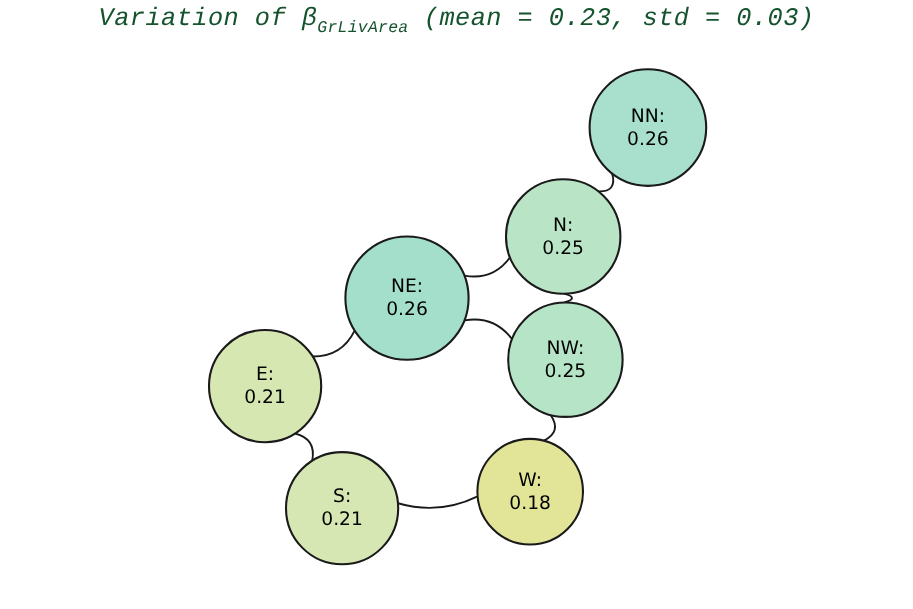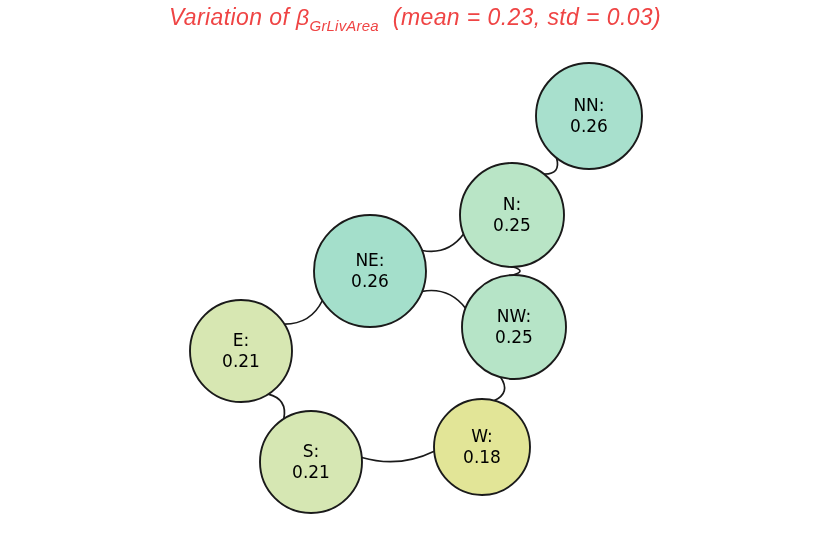--- a/index.html
+++ b/index.html
@@ -14,24 +14,24 @@
     background: #ffffff;
     overflow: hidden;
     font-family: "DejaVu Sans", sans-serif;
   }
   #title {
     position: absolute;
     top: 4px;
     left: 0;
     width: 830px;
     text-align: center;
-    font-family: Liberation Sans, sans-serif;
+    font-family: Liberation Mono, monospace;
     font-style: italic;
     font-size: 23px;
-    color: #ef4444;
+    color: #14532d;
     white-space: nowrap;
     letter-spacing: 0.4px;
   }
   #title .sub {
     font-size: 15px;
     vertical-align: -0.38em;
     letter-spacing: 0.2px;
   }
   #title .gap {
     display: inline-block;

